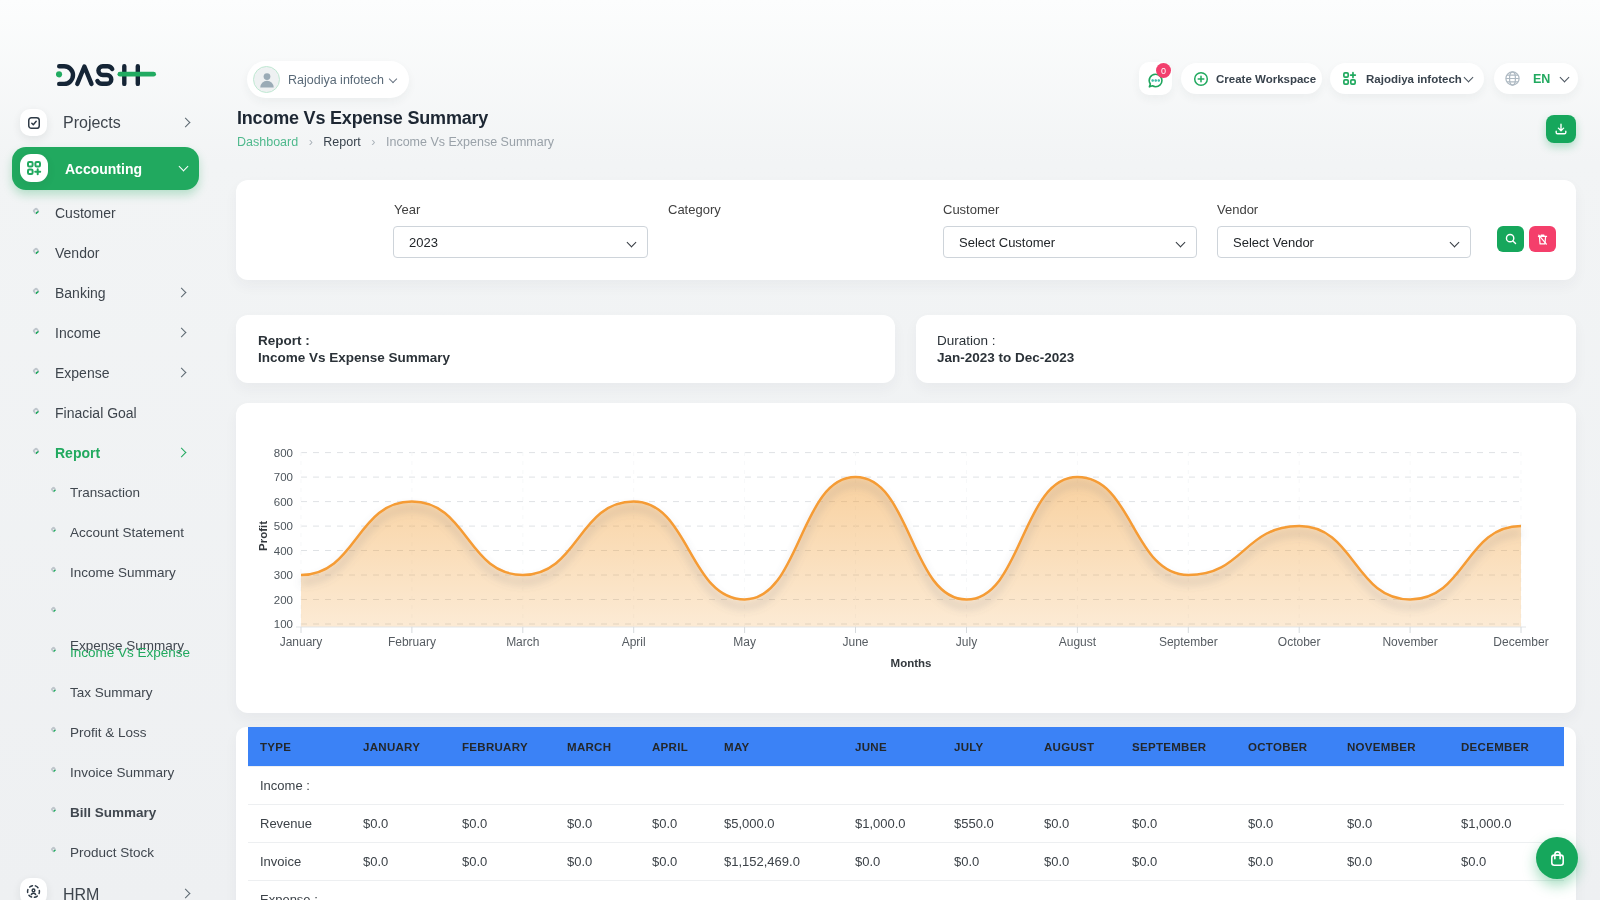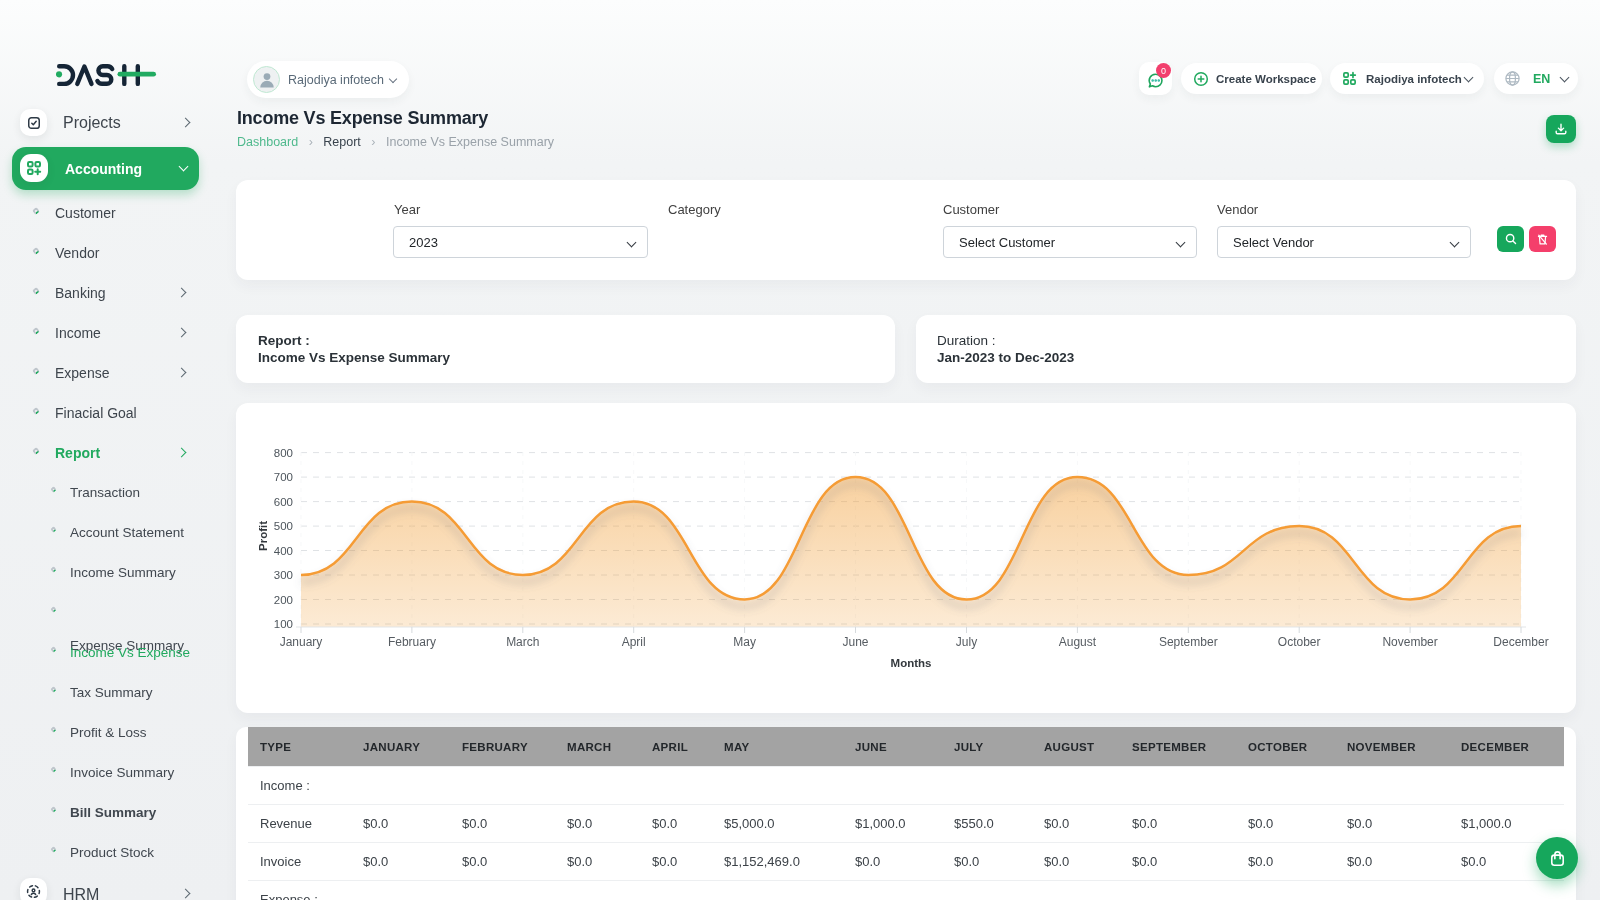--- a/index.html
+++ b/index.html
@@ -16,21 +16,21 @@
 .bullet { position:absolute; width:6px; height:6px; border-radius:50%; border:2px solid #bfc6cc; border-bottom-color:#21a95f; transform:rotate(-40deg); }
 .subitem { position:absolute; left:70px; font-size:13.5px; color:#40474f; }
 
 .pill { position:absolute; background:#fff; border-radius:16px; box-shadow:0 4px 10px rgba(40,50,60,0.05); display:flex; align-items:center; }
 
 .sel { position:absolute; height:32px; background:#fff; border:1px solid #ced4da; border-radius:4px; font-size:13px; color:#212529; display:flex; align-items:center; padding-left:15px; }
 .sel .sc { position:absolute; right:12px; top:12px; width:7px; height:7px; border-right:1.7px solid #343a40; border-bottom:1.7px solid #343a40; transform:rotate(45deg); }
 .flabel { position:absolute; font-size:13px; color:#404040; }
 
 table { border-collapse:collapse; table-layout:fixed; width:1316px; font-size:13px; color:#3c4248; }
-th { font-size:11.5px; font-weight:bold; color:#23272b; text-align:left; padding:14px 12px 13px; background:#a3a3a3; white-space:nowrap; letter-spacing:0.3px; }
+th { font-size:11.5px; font-weight:bold; color:#23272b; text-align:left; padding:14px 12px 13px; background:#3b82f6; white-space:nowrap; letter-spacing:0.3px; }
 td { padding:11px 12px; border-top:1px solid #edeff1; white-space:nowrap; }
 </style>
 </head>
 <body>
 <div class="abs" style="left:0;top:0;width:1600px;height:900px;">
 
   <div class="abs" style="left:0;top:0;width:212px;height:900px;background:transparent;"></div>
 
   <svg class="abs" style="left:56px;top:63px;" width="101" height="24" viewBox="0 0 101 24">
     <g fill="none" stroke="#152536" stroke-width="4.4" stroke-linecap="round" stroke-linejoin="round">

